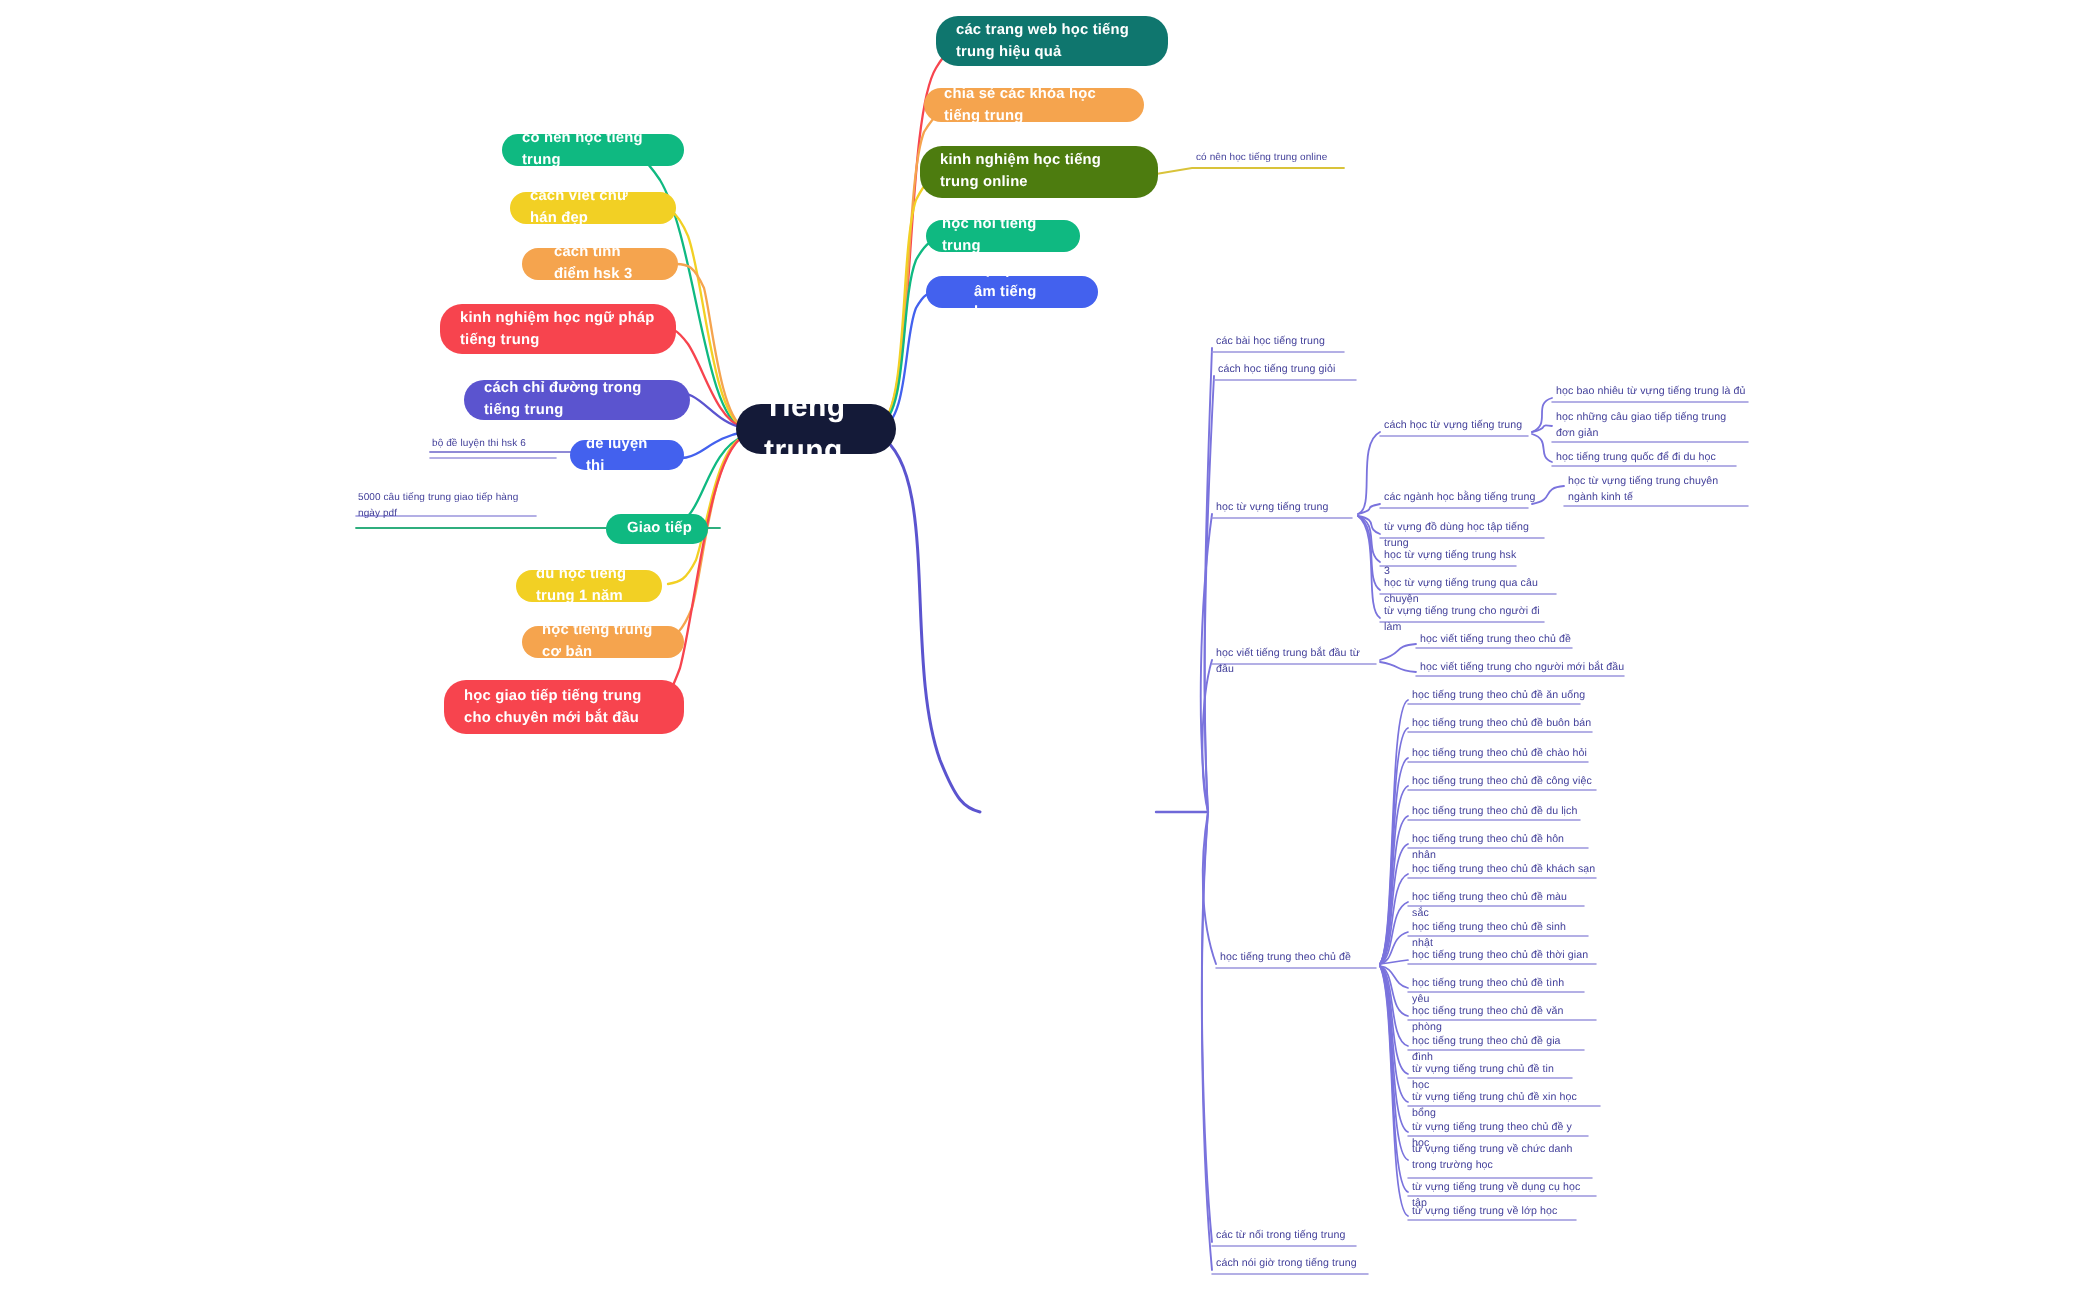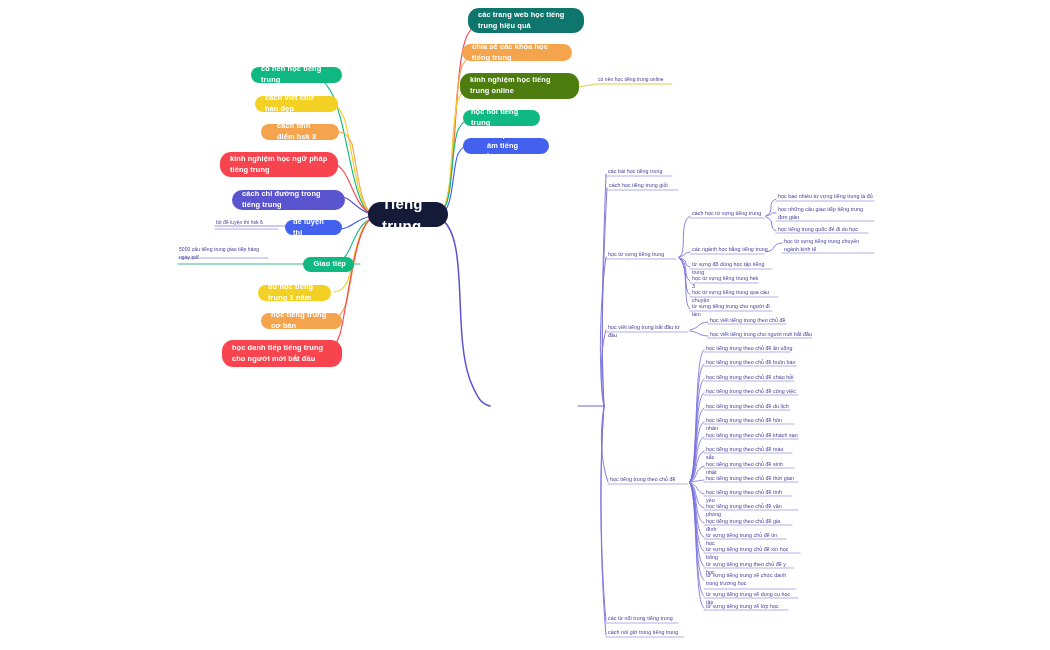--- a/index.html
+++ b/index.html
@@ -201,21 +201,21 @@
   <div class="node" style="left:303px;top:257px;width:51px;height:15px;background:#0fb981;justify-content:flex-end;padding:0 8px;">
     <span>Giao tiếp</span>
   </div>
   <div class="node" style="left:258px;top:285px;width:73px;height:16px;background:#f2d024;">
     <span>du học tiếng trung 1 năm</span>
   </div>
   <div class="node" style="left:261px;top:313px;width:81px;height:16px;background:#f5a44e;">
     <span>học tiếng trung cơ bản</span>
   </div>
   <div class="node" style="left:222px;top:340px;width:120px;height:27px;border-radius:11px;background:#f7444e;">
-    <span>học danh tiếp tiếng trung cho người mới bắt đầu</span>
+    <span>học giao tiếp tiếng trung cho chuyên mới bắt đầu</span>
   </div>
 
   <div class="leaf small" style="left:214px;top:219px;width:70px;">
     <span>bộ đề luyện thi hsk 6</span>
   </div>
   <div class="leaf small" style="left:177px;top:246px;width:96px;">
     <span>5000 câu tiếng trung giao tiếp hàng ngày pdf</span>
   </div>
 
   <div class="node" style="left:468px;top:8px;width:116px;height:25px;border-radius:11px;background:#0f766e;">

